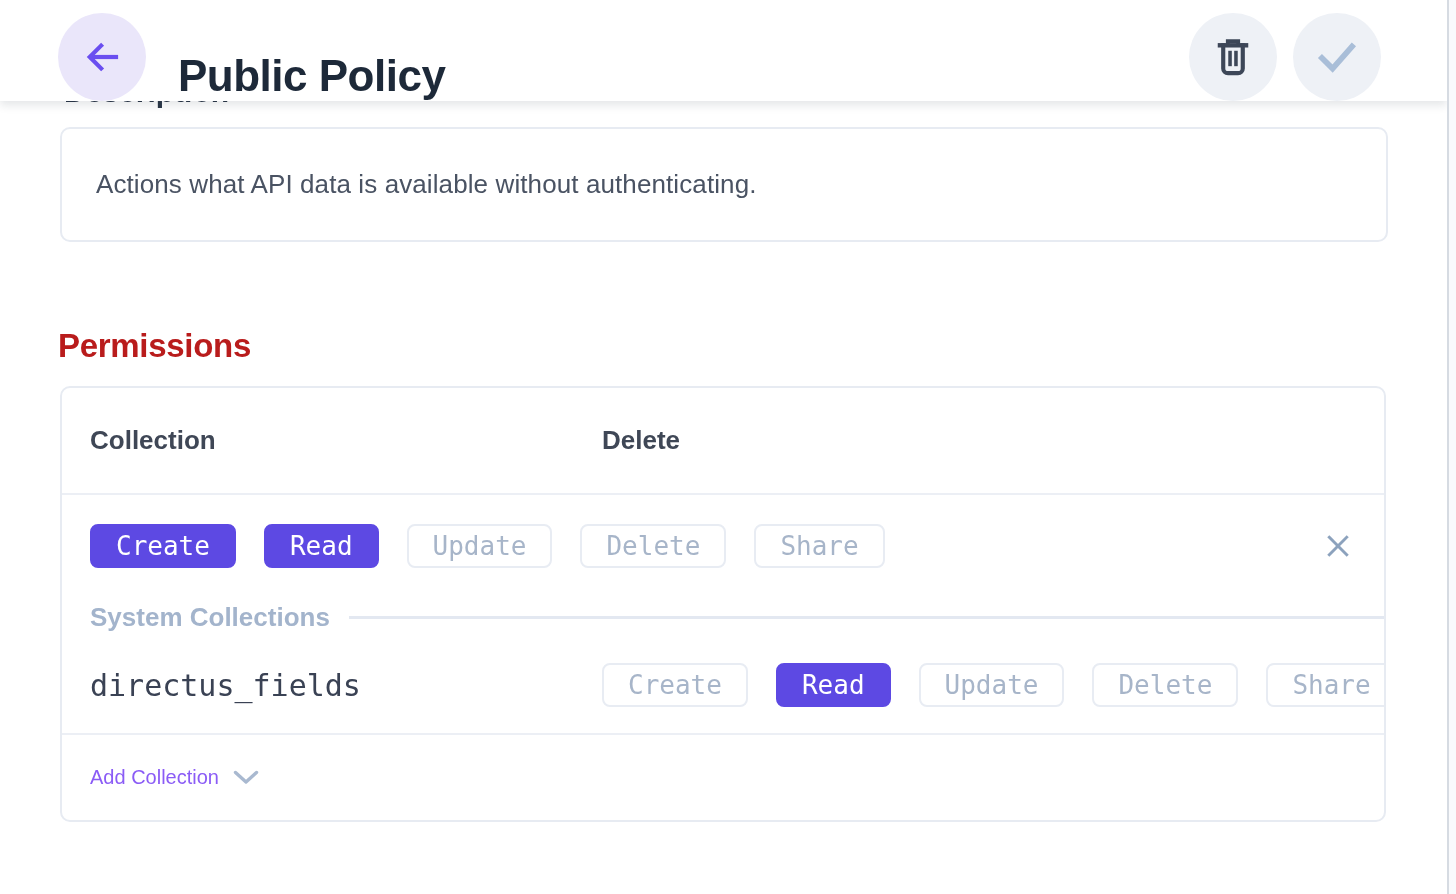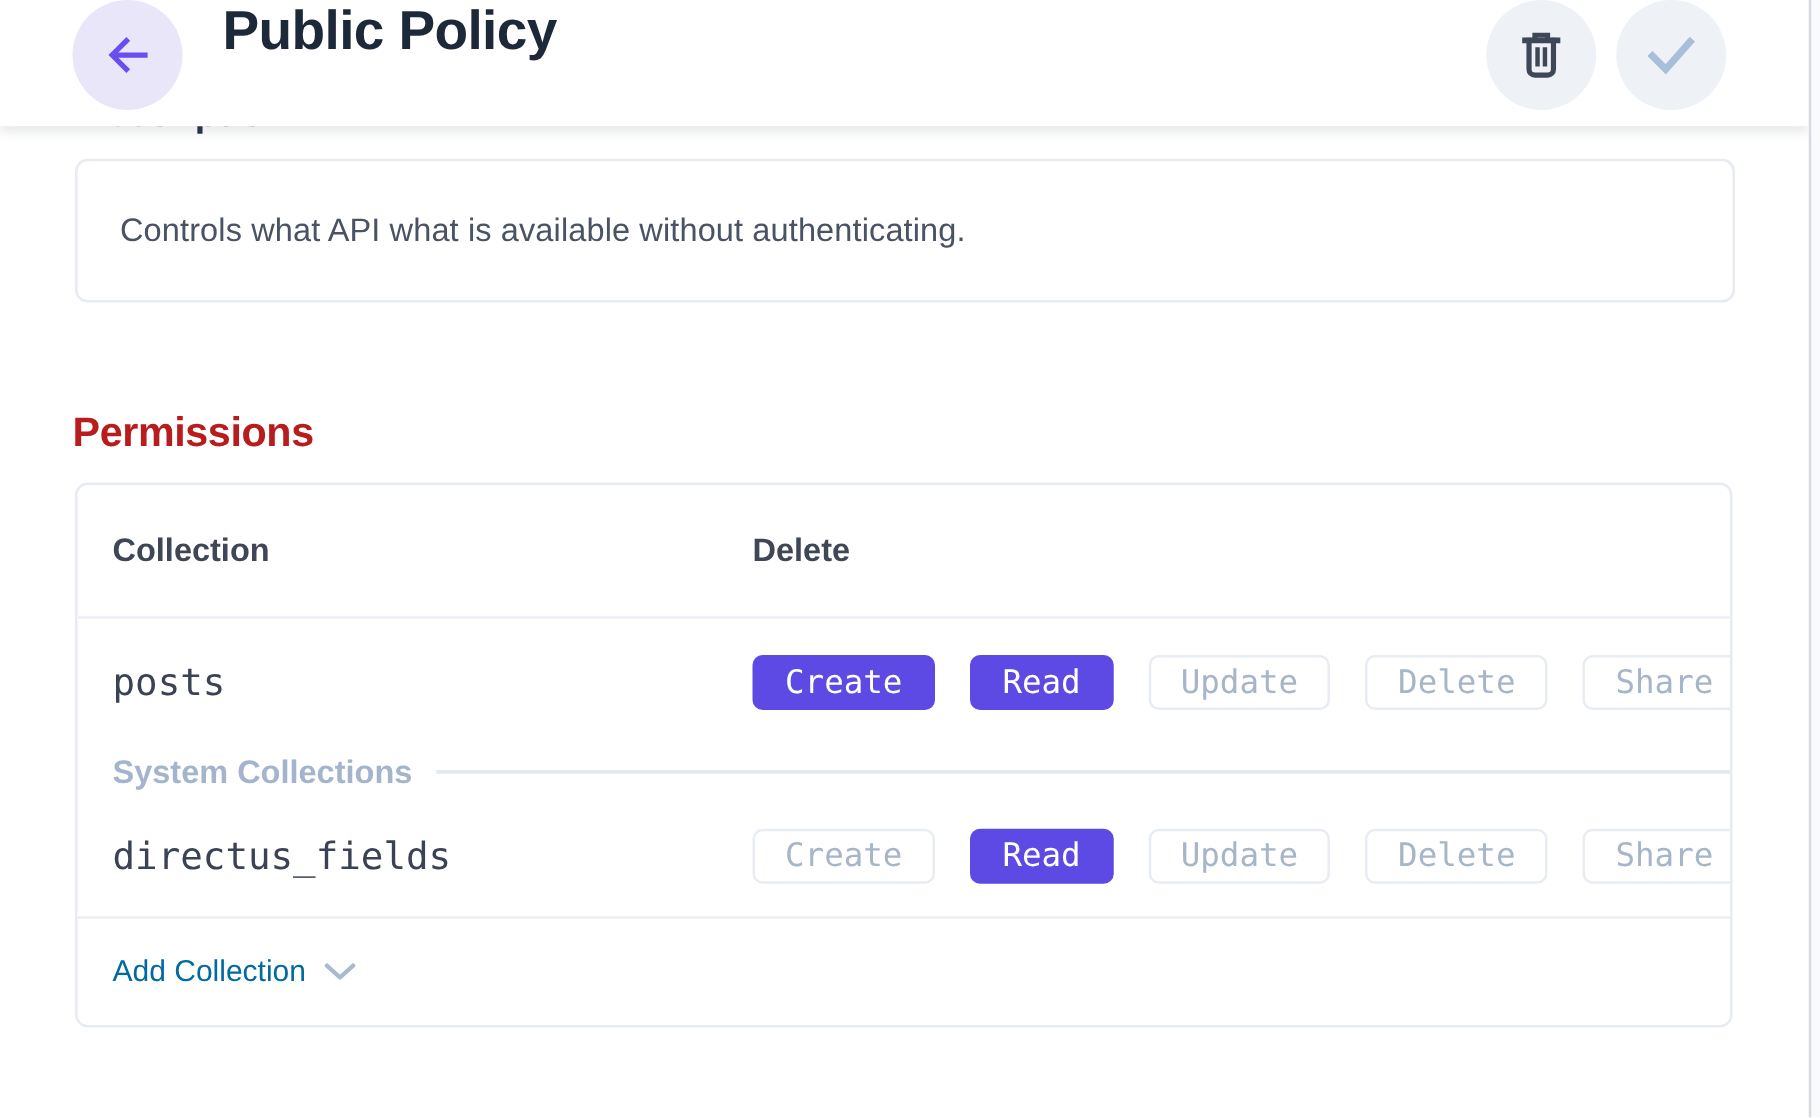--- a/index.html
+++ b/index.html
@@ -4,21 +4,21 @@
 <style>
   * { margin:0; padding:0; box-sizing:border-box; }
   html,body { width:1456px; height:894px; overflow:hidden; background:#fff;
     font-family:"Liberation Sans", sans-serif; }
   .page { position:relative; width:1456px; height:894px; background:#fff; }
 
   
   .app-header {
     position:absolute; top:0; left:0; width:1447px; height:101px;
     background:#ffffff; z-index:10;
-    display:flex; align-items:flex-start; padding:0 66px 0 58px;
+    display:flex; align-items:flex-end; padding:0 66px 0 58px;
     box-shadow:0 4px 9px rgba(25,39,60,0.12);
   }
   .circle-btn {
     width:88px; height:88px; border-radius:50%; border:none; cursor:pointer;
     display:flex; align-items:center; justify-content:center; flex:0 0 auto;
     background:#eef1f6; padding:0;
   }
   .back-btn { background:#eae6fa; }
   .app-title {
     font-size:44px; font-weight:700; color:#1d2939; letter-spacing:-0.5px;
@@ -71,21 +71,21 @@
     margin-left:auto; background:none; border:none; cursor:pointer;
     width:36px; height:36px; display:flex; align-items:center; justify-content:center; padding:0;
   }
 
   .divider-row { height:40px; display:flex; align-items:center; padding-left:28px; }
   .divider-label { font-size:26px; font-weight:600; color:#a3b4cc; white-space:nowrap; }
   .divider-line { flex:1; height:3px; background:#e3e8f1; margin-left:19px; }
 
   .footer-row { flex:1; display:flex; align-items:center; padding-left:28px; cursor:pointer; }
   .add-collection { display:flex; align-items:center; gap:13px; background:none; border:none; cursor:pointer; padding:0; }
-  .add-collection span { font-size:24px; font-weight:500; color:#0369a1; }
+  .add-collection span { font-size:20px; font-weight:500; color:#8b5cf6; }
 
   
   .scroll-gutter {
     position:absolute; top:0; right:0; width:9px; height:894px; z-index:20;
     background:#f9fafc; border-left:2px solid #d6dbe2;
   }
 </style>
 </head>
 <body>
 
@@ -112,34 +112,33 @@
       </svg>
     </button>
     <button class="circle-btn">
       <svg width="46" height="46" viewBox="0 0 26 26" fill="none" stroke="#a9bed8" stroke-width="3.2" stroke-linecap="square" stroke-linejoin="miter">
         <path d="M4.5 13.5 L10.5 19.5 L21.5 7"></path>
       </svg>
     </button>
   </header>
 
   <div class="description-box">
-    <span class="description-text">Controls what API what is available without authenticating.</span>
+    <span class="description-text">Actions what API data is available without authenticating.</span>
   </div>
 
   <h2 class="section-heading">Permissions</h2>
 
   <div class="perm-table">
 
     <div class="t-row t-head">
       <div class="col-collection th">Collection</div>
       <div class="th">Delete</div>
     </div>
 
     <div class="t-row row-posts">
-      <div class="col-collection mono-name">posts</div>
       <div class="actions-cell">
         <button class="action-btn active">Create</button>
         <button class="action-btn active">Read</button>
         <button class="action-btn">Update</button>
         <button class="action-btn">Delete</button>
         <button class="action-btn">Share</button>
         <button class="row-remove">
           <svg width="32" height="32" viewBox="0 0 24 24" fill="none" stroke="#8ca2bd" stroke-width="2.2" stroke-linecap="square">
             <path d="M5.5 5.5 L18.5 18.5"></path>
               <path d="M18.5 5.5 L5.5 18.5"></path>

